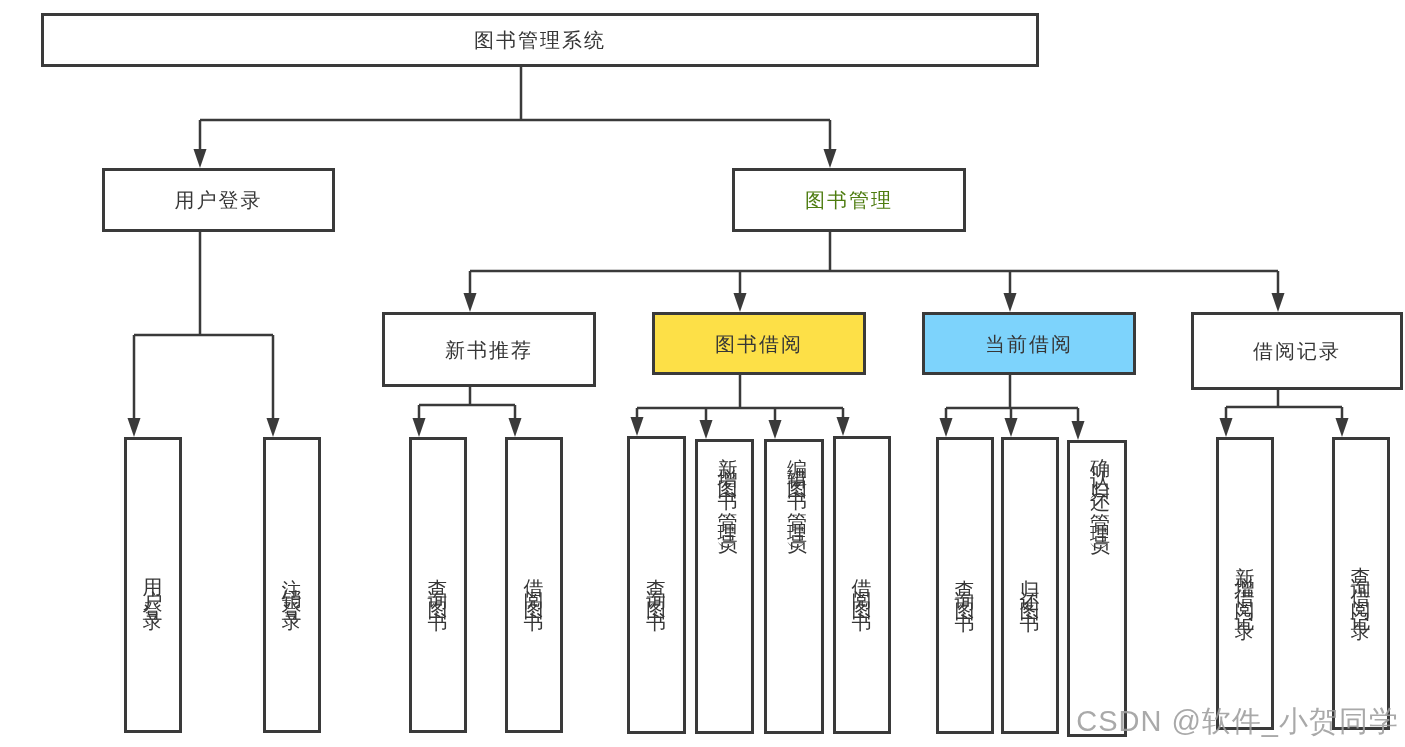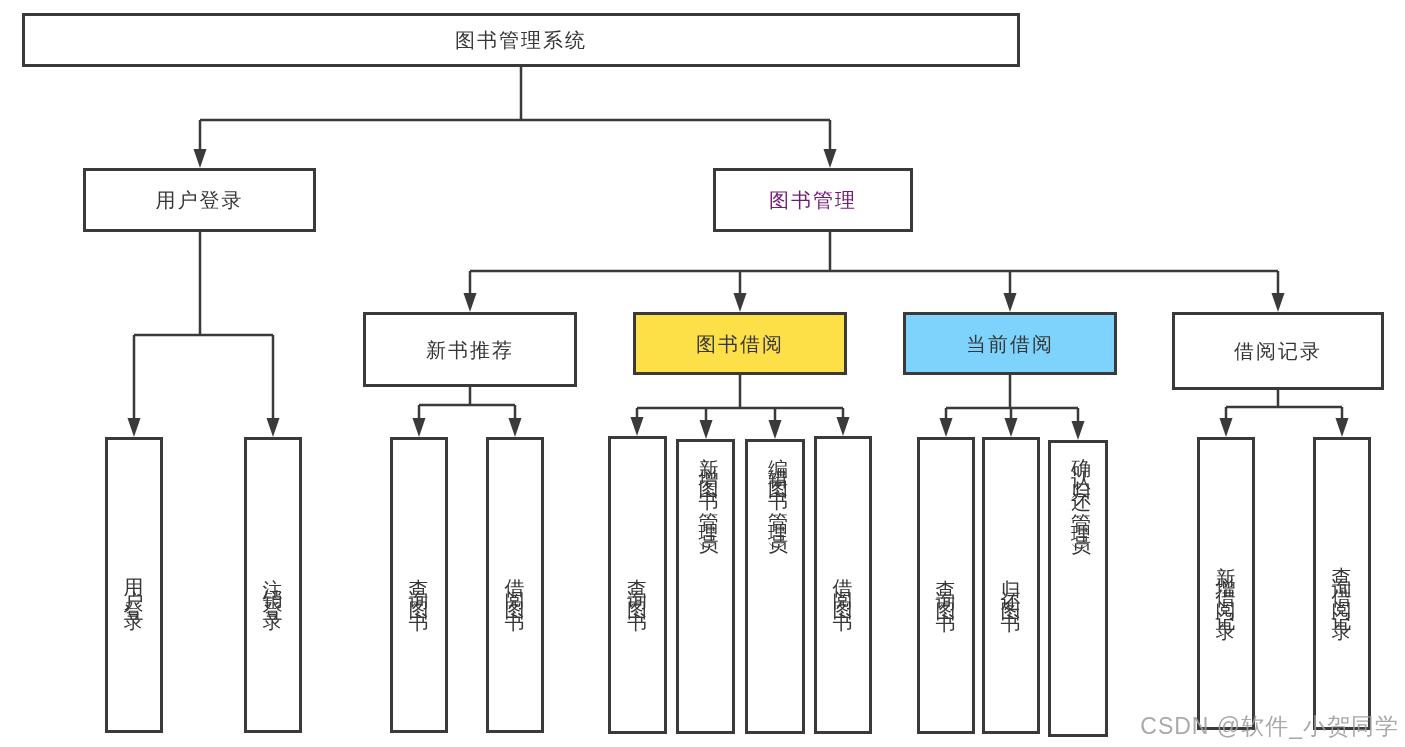--- a/index.html
+++ b/index.html
@@ -2,30 +2,30 @@
 <html><head>
 <meta charset="utf-8">
 <style>
   html,body{margin:0;padding:0;background:#ffffff;}
   body{width:1405px;height:747px;font-family:"Liberation Sans",sans-serif;}
   #diagram{position:relative;width:1405px;height:747px;background:#ffffff;overflow:hidden;}
   #connector-svg{position:absolute;left:0;top:0;width:1405px;height:747px;}
   .node{
     position:absolute;box-sizing:border-box;background:#ffffff;
     border:3px solid #3a3a3a;display:flex;align-items:center;justify-content:center;
-    font-size:20px;color:#363636;letter-spacing:2px;text-align:center;line-height:1.2;
+    font-size:20px;color:#363636;letter-spacing:2px;text-align:center;line-height:1.2;margin-left:19px;
   }
   .node.vertical{
     writing-mode:vertical-lr;text-orientation:upright;
     letter-spacing:11px;font-size:20px;
   }
   .node.v-top{justify-content:flex-start;padding-block-start:7px;}
   .watermark{
     position:absolute;right:6px;bottom:5px;z-index:5;
-    font-size:23px;color:#9e9e9e;opacity:.88;letter-spacing:1px;white-space:nowrap;
+    font-size:29px;color:#9e9e9e;opacity:.88;letter-spacing:1px;white-space:nowrap;
   }
 </style>
 </head>
 <body>
 
 <div id="diagram">
   <svg id="connector-svg" xmlns="http://www.w3.org/2000/svg" width="1405" height="747" viewBox="0 0 1405 747">
       <path d="M521 67V120M200 120H830M200 120V152M830 120V152M830 232V271M470 271H1278M470 271V296M740 271V296M1010 271V296M1278 271V296M200 232V335M134 335H273M134 335V421M273 335V421M470 375V405M419 405H515M419 405V421M515 405V421M740 375V408M637 408H843M637 408V420M706 408V423M775 408V423M843 408V420M1010 375V408M946 408H1078M946 408V421M1011 408V421M1078 408V424M1278 375V407M1226 407H1342M1226 407V421M1342 407V421" fill="none" stroke="#3a3a3a" stroke-width="2.5"></path>
       <polygon points="200,168 193.5,149 206.5,149" fill="#3a3a3a"></polygon>
       <polygon points="830,168 823.5,149 836.5,149" fill="#3a3a3a"></polygon>
@@ -43,21 +43,21 @@
       <polygon points="843,436 836.5,417 849.5,417" fill="#3a3a3a"></polygon>
       <polygon points="946,437 939.5,418 952.5,418" fill="#3a3a3a"></polygon>
       <polygon points="1011,437 1004.5,418 1017.5,418" fill="#3a3a3a"></polygon>
       <polygon points="1078,440 1071.5,421 1084.5,421" fill="#3a3a3a"></polygon>
       <polygon points="1226,437 1219.5,418 1232.5,418" fill="#3a3a3a"></polygon>
       <polygon points="1342,437 1335.5,418 1348.5,418" fill="#3a3a3a"></polygon>
     </svg>
   <div id="nodes">
       <div class="node" style="left: 22px; top: 13px; width: 998px; height: 54px; border-color: rgb(58, 58, 58); background: rgb(255, 255, 255); color: rgb(54, 54, 54);">图书管理系统</div>
       <div class="node" style="left: 83px; top: 168px; width: 233px; height: 64px; border-color: rgb(58, 58, 58); background: rgb(255, 255, 255); color: rgb(54, 54, 54);">用户登录</div>
-      <div class="node" style="left: 713px; top: 168px; width: 200px; height: 64px; border-color: rgb(58, 58, 58); background: rgb(255, 255, 255); color: #701a75;">图书管理</div>
+      <div class="node" style="left: 713px; top: 168px; width: 234px; height: 64px; border-color: rgb(58, 58, 58); background: rgb(255, 255, 255); color: #4d7c0f;">图书管理</div>
       <div class="node" style="left: 363px; top: 312px; width: 214px; height: 75px; border-color: rgb(58, 58, 58); background: rgb(255, 255, 255); color: rgb(54, 54, 54);">新书推荐</div>
       <div class="node" style="left: 633px; top: 312px; width: 214px; height: 63px; border-color: rgb(58, 58, 58); background: #fde047; color: rgb(54, 54, 54);">图书借阅</div>
       <div class="node" style="left: 903px; top: 312px; width: 214px; height: 63px; border-color: rgb(58, 58, 58); background: #7dd3fc; color: rgb(54, 54, 54);">当前借阅</div>
       <div class="node" style="left: 1172px; top: 312px; width: 212px; height: 78px; border-color: rgb(58, 58, 58); background: rgb(255, 255, 255); color: rgb(54, 54, 54);">借阅记录</div>
       <div class="node vertical" style="left: 105px; top: 437px; width: 58px; height: 296px; border-color: rgb(58, 58, 58); background: rgb(255, 255, 255); color: rgb(54, 54, 54);">用户登录</div>
       <div class="node vertical" style="left: 244px; top: 437px; width: 58px; height: 296px; border-color: rgb(58, 58, 58); background: rgb(255, 255, 255); color: rgb(54, 54, 54);">注销登录</div>
       <div class="node vertical" style="left: 390px; top: 437px; width: 58px; height: 296px; border-color: rgb(58, 58, 58); background: rgb(255, 255, 255); color: rgb(54, 54, 54);">查询图书</div>
       <div class="node vertical" style="left: 486px; top: 437px; width: 58px; height: 296px; border-color: rgb(58, 58, 58); background: rgb(255, 255, 255); color: rgb(54, 54, 54);">借阅图书</div>
       <div class="node vertical" style="left: 608px; top: 436px; width: 59px; height: 298px; border-color: rgb(58, 58, 58); background: rgb(255, 255, 255); color: rgb(54, 54, 54);">查询图书</div>
       <div class="node vertical v-top" style="left: 676px; top: 439px; width: 59px; height: 295px; border-color: rgb(58, 58, 58); background: rgb(255, 255, 255); color: rgb(54, 54, 54);">新增图书（管理员）</div>

